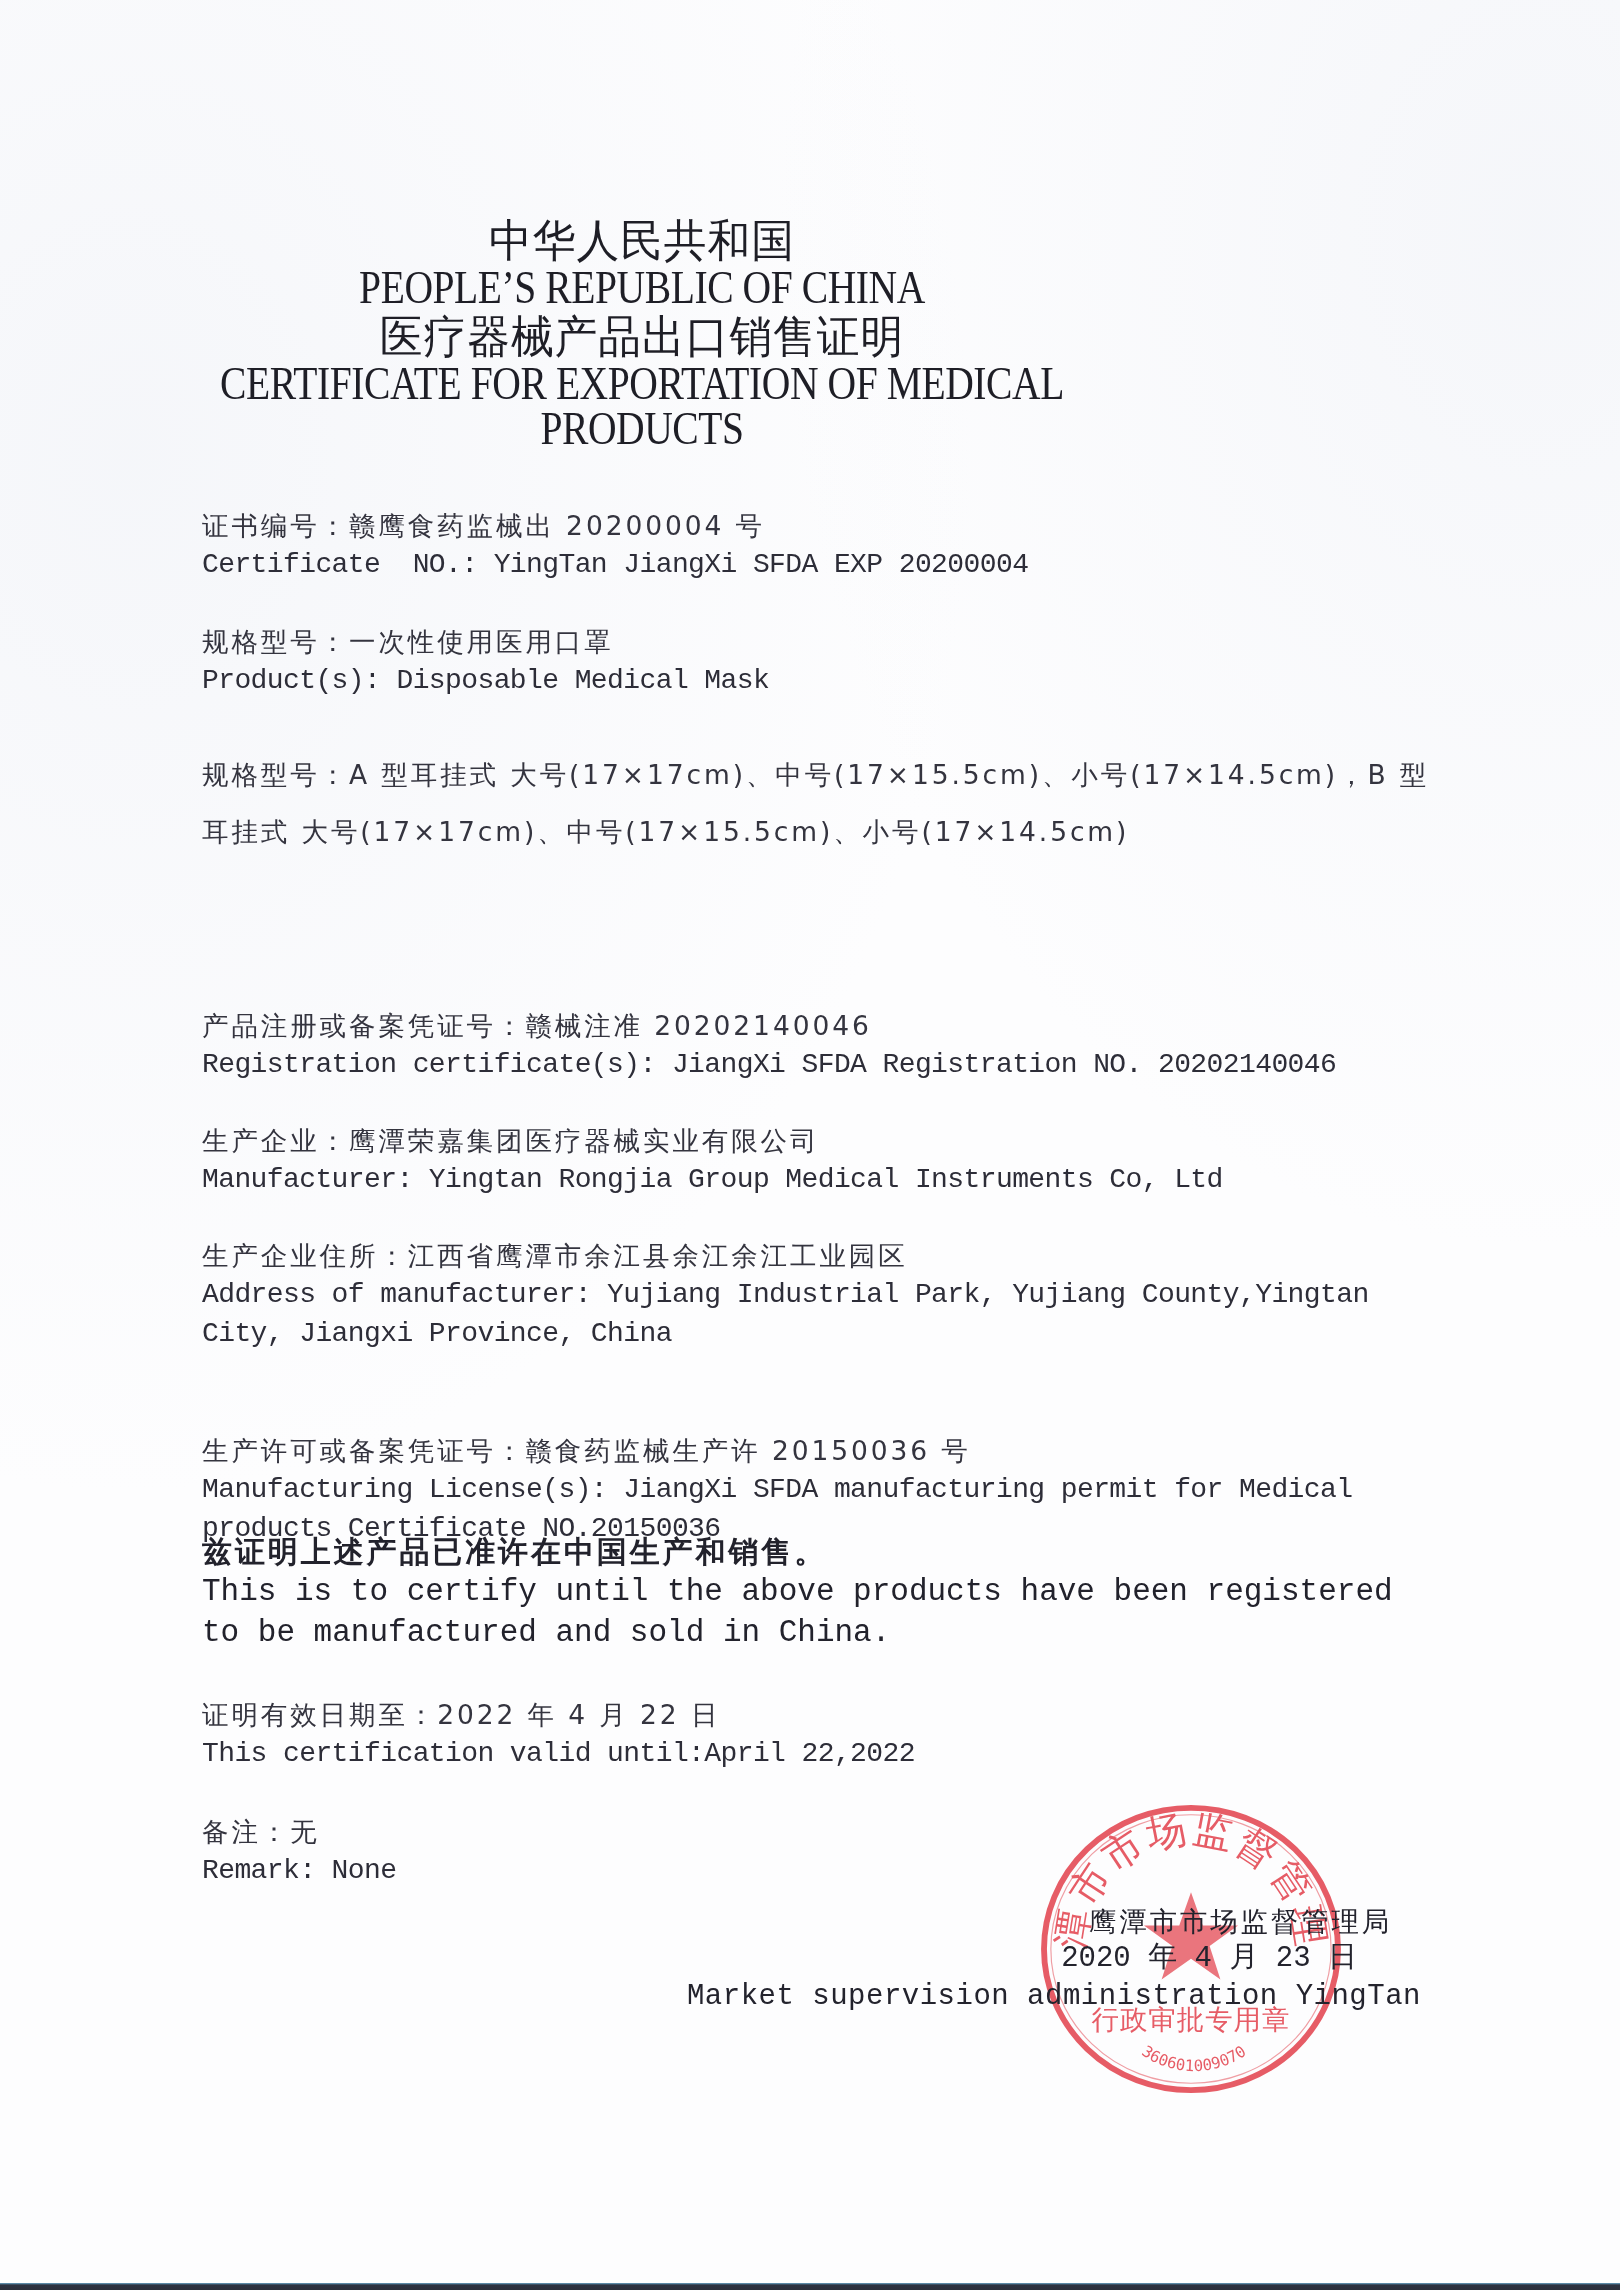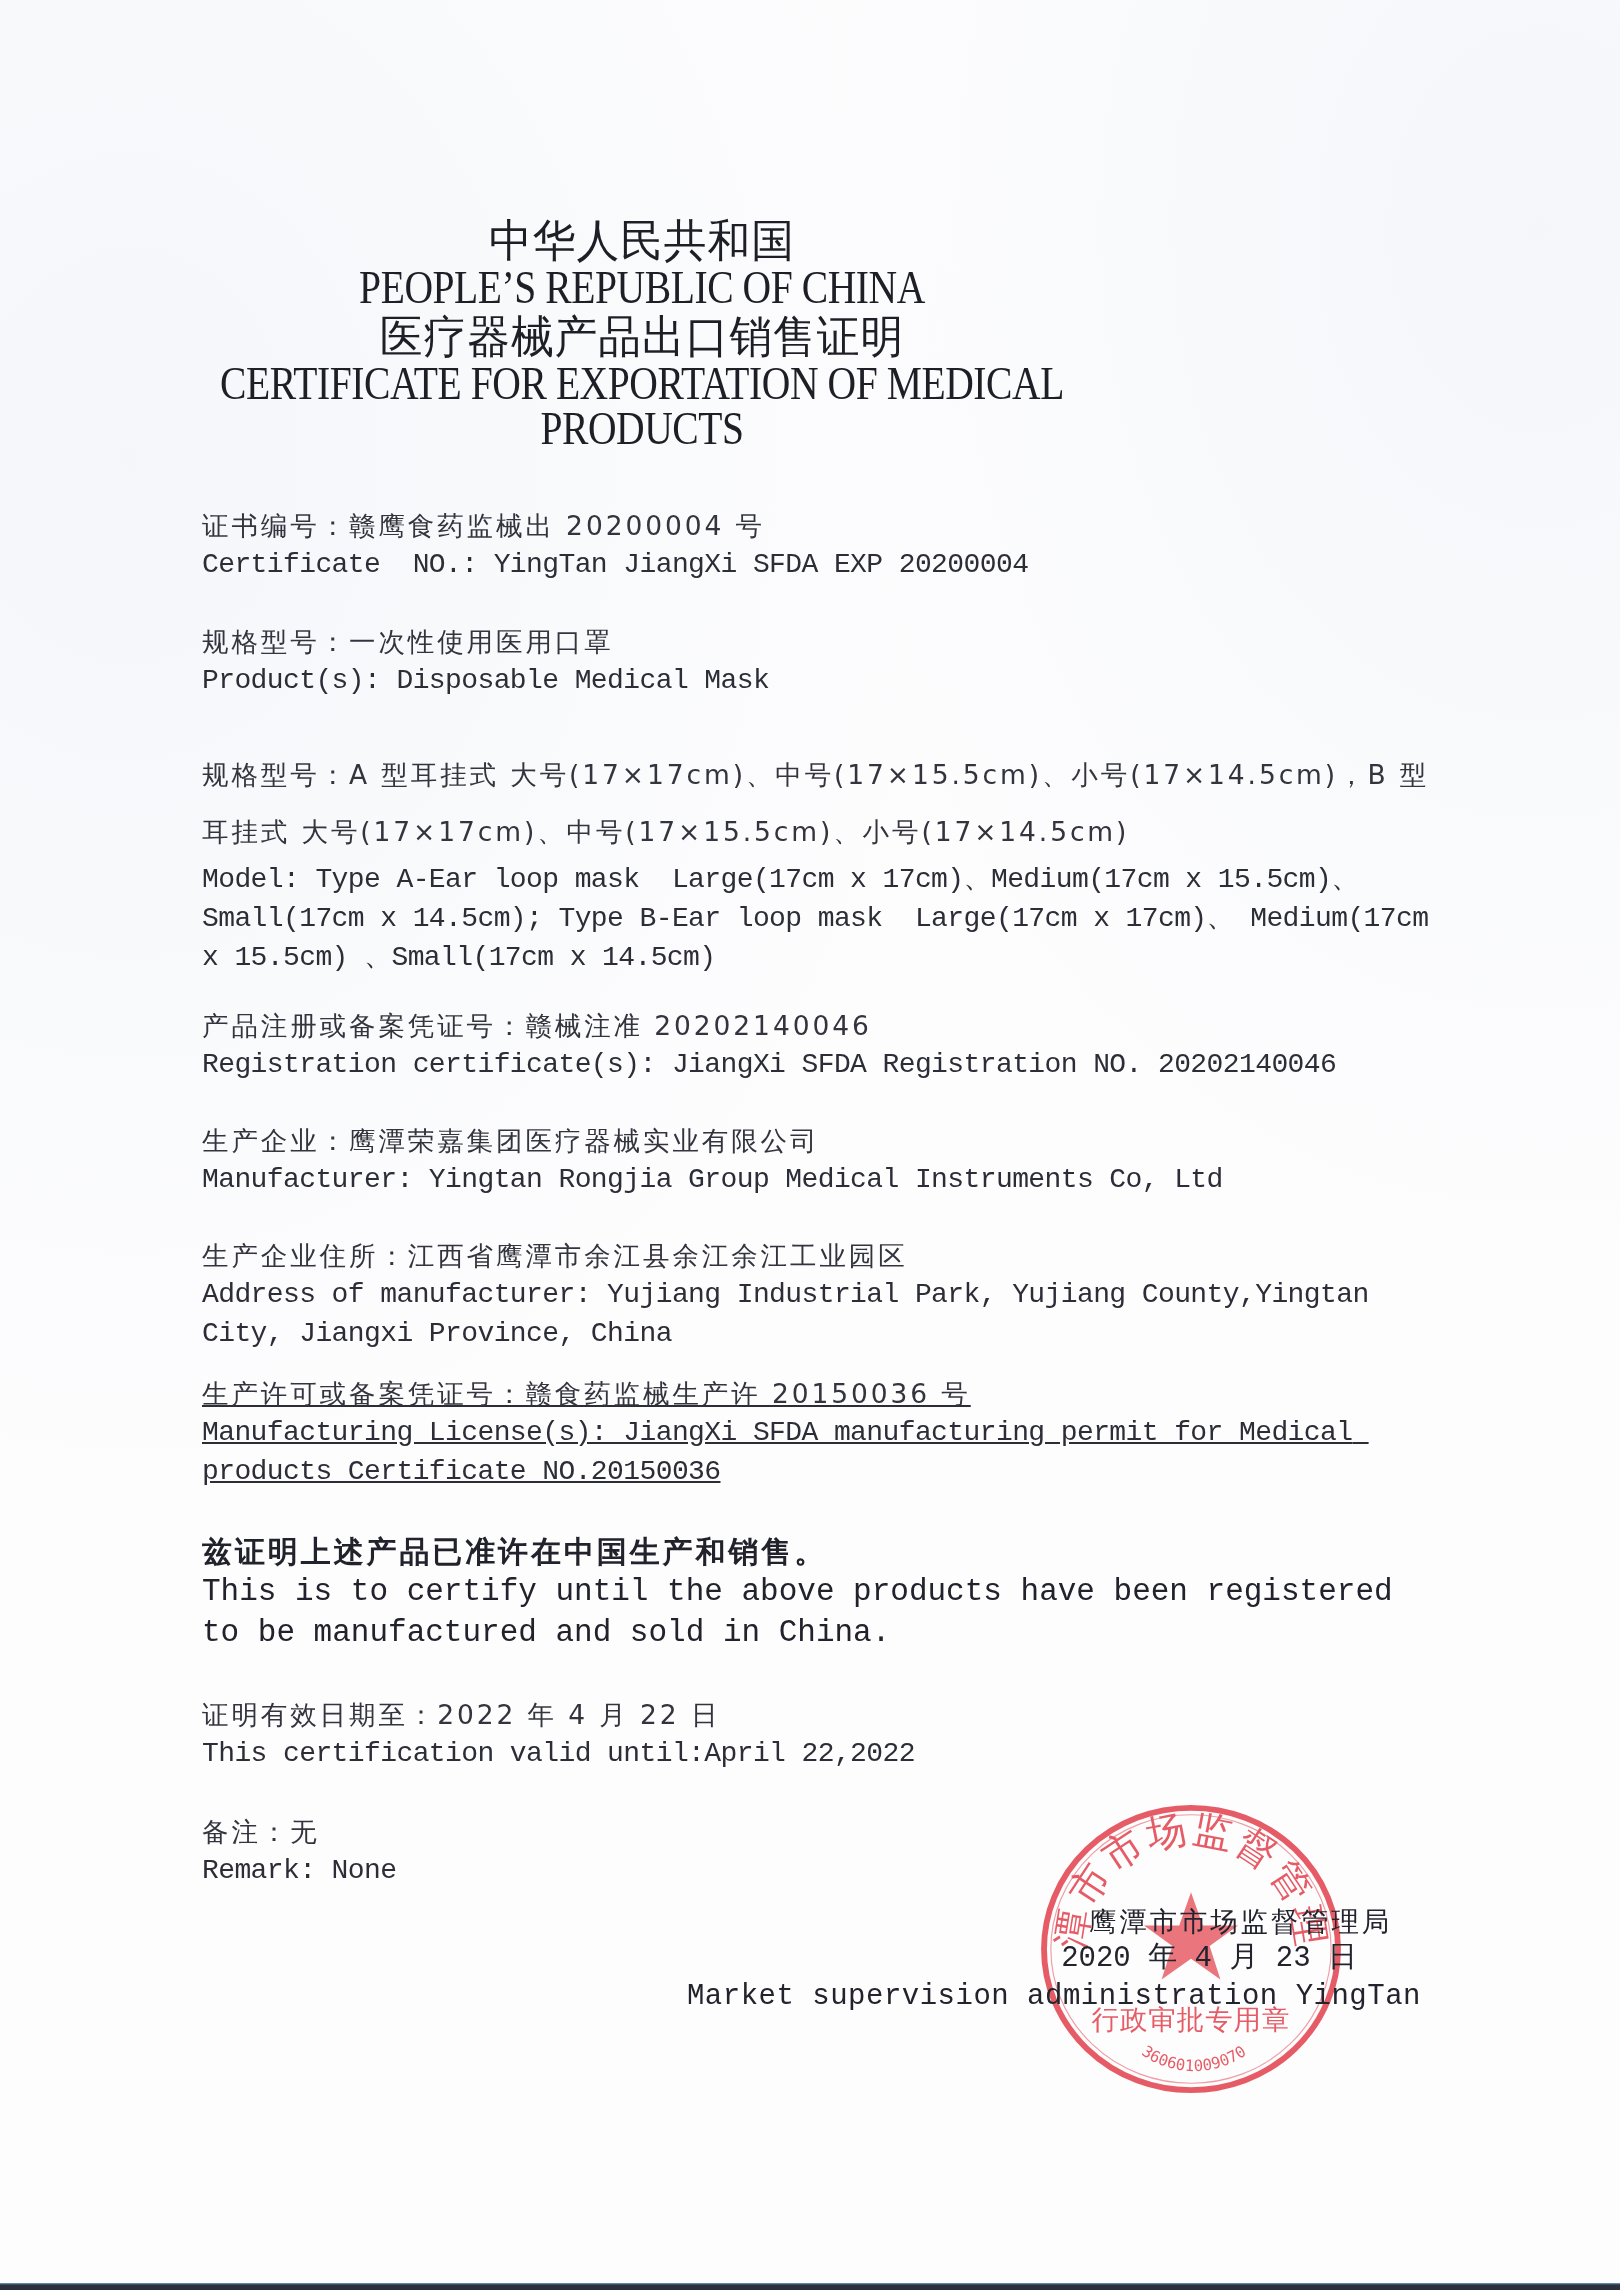--- a/index.html
+++ b/index.html
@@ -93,21 +93,21 @@
       letter-spacing: -0.6px;
     }
 
     .f-cert { top: 0; }
     .f-product { top: 116px; }
     .f-model { top: 240px; }
     .f-model .cn { line-height: 57px; white-space: normal; width: 1245px; }
     .f-registration { top: 500px; }
     .f-manufacturer { top: 615px; }
     .f-address { top: 730px; }
-    .f-license { top: 868px; text-decoration: underline; }
+    .f-license { top: 925px; }
     .f-statement { top: 1026px; }
     .f-statement .cn {
       font-size: 30px;
       font-weight: bold;
       color: #22222c;
     }
     .f-statement .en {
       font-size: 31px;
       line-height: 41px;
       letter-spacing: 0px;
@@ -179,21 +179,20 @@
       <span class="en">Certificate  NO.: YingTan JiangXi SFDA EXP 20200004</span>
     </div>
 
     <div class="field f-product">
       <span class="cn">规格型号：一次性使用医用口罩</span>
       <span class="en">Product(s): Disposable Medical Mask</span>
     </div>
 
     <div class="field f-model">
       <span class="cn">规格型号：A 型耳挂式 大号(17×17cm)、中号(17×15.5cm)、小号(17×14.5cm)，B 型耳挂式 大号(17×17cm)、中号(17×15.5cm)、小号(17×14.5cm)</span>
-      <span class="en">Model: Type A-Ear loop mask  Large(17cm x 17cm)、Medium(17cm x 15.5cm)、Small(17cm x 14.5cm); Type B-Ear loop mask  Large(17cm x 17cm)、 Medium(17cm x 15.5cm) 、Small(17cm x 14.5cm)</span>
     </div>
 
     <div class="field f-registration">
       <span class="cn">产品注册或备案凭证号：赣械注准 20202140046</span>
       <span class="en">Registration certificate(s): JiangXi SFDA Registration NO. 20202140046</span>
     </div>
 
     <div class="field f-manufacturer">
       <span class="cn">生产企业：鹰潭荣嘉集团医疗器械实业有限公司</span>
       <span class="en">Manufacturer: Yingtan Rongjia Group Medical Instruments Co, Ltd</span>

